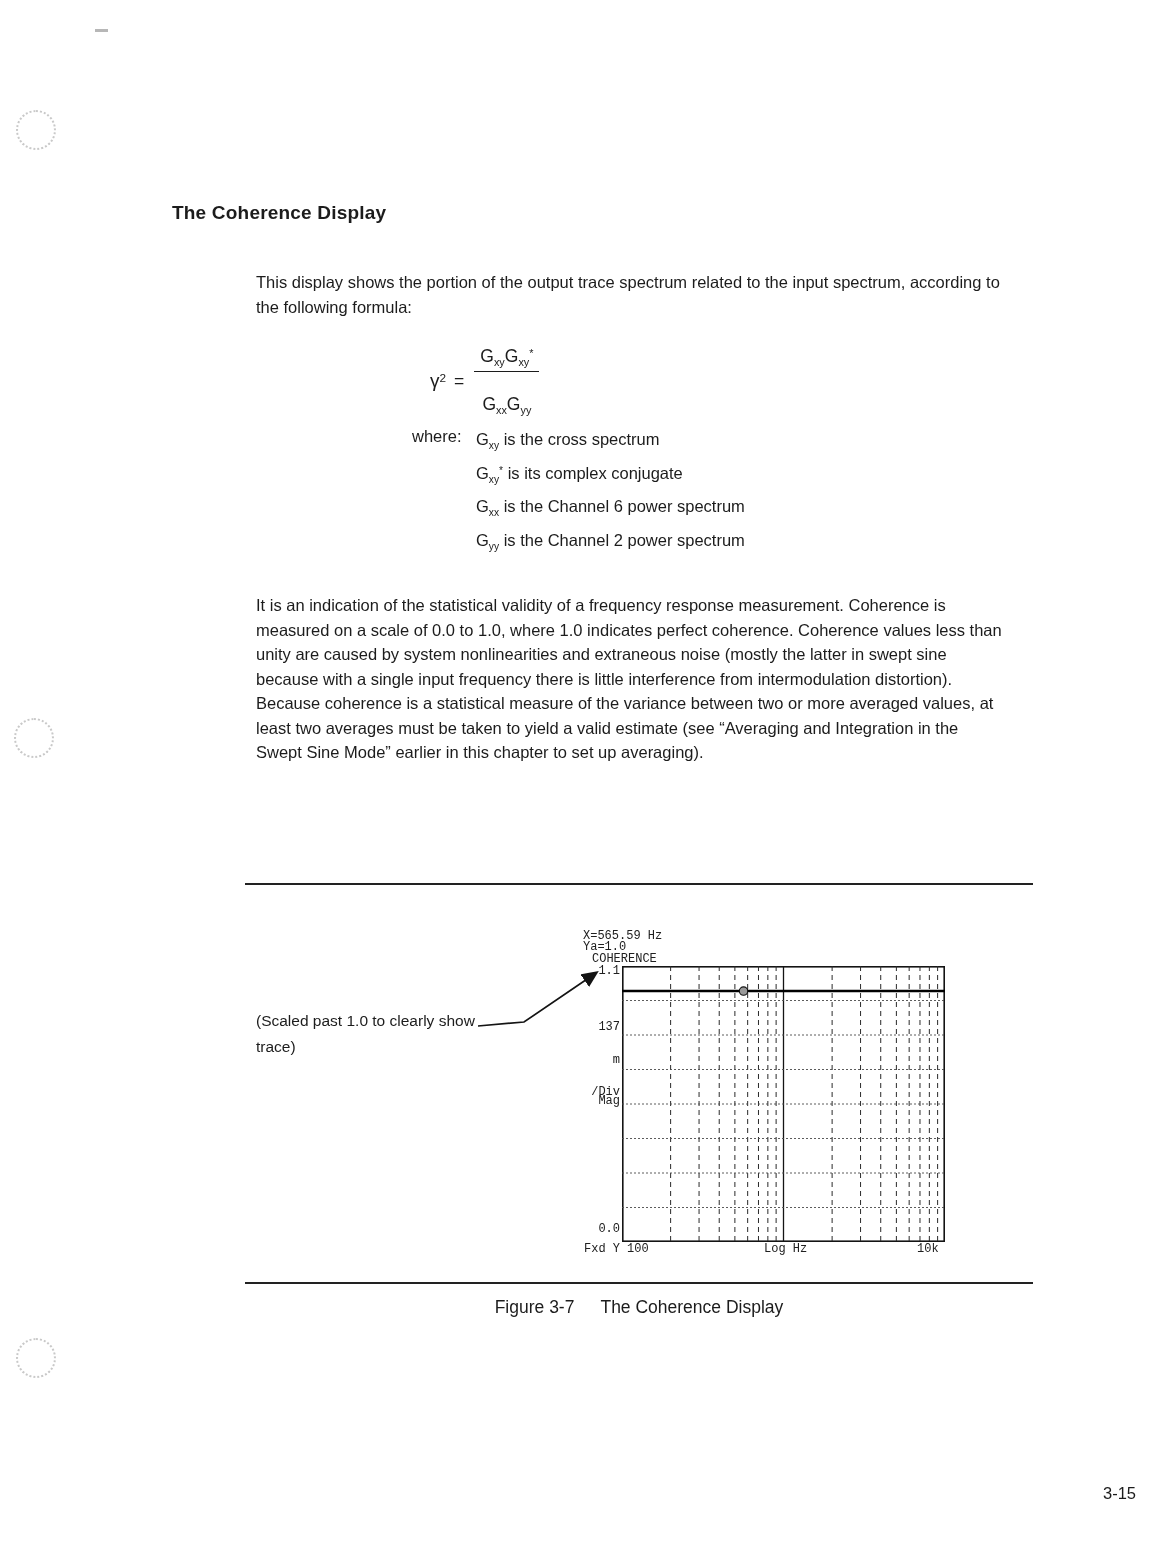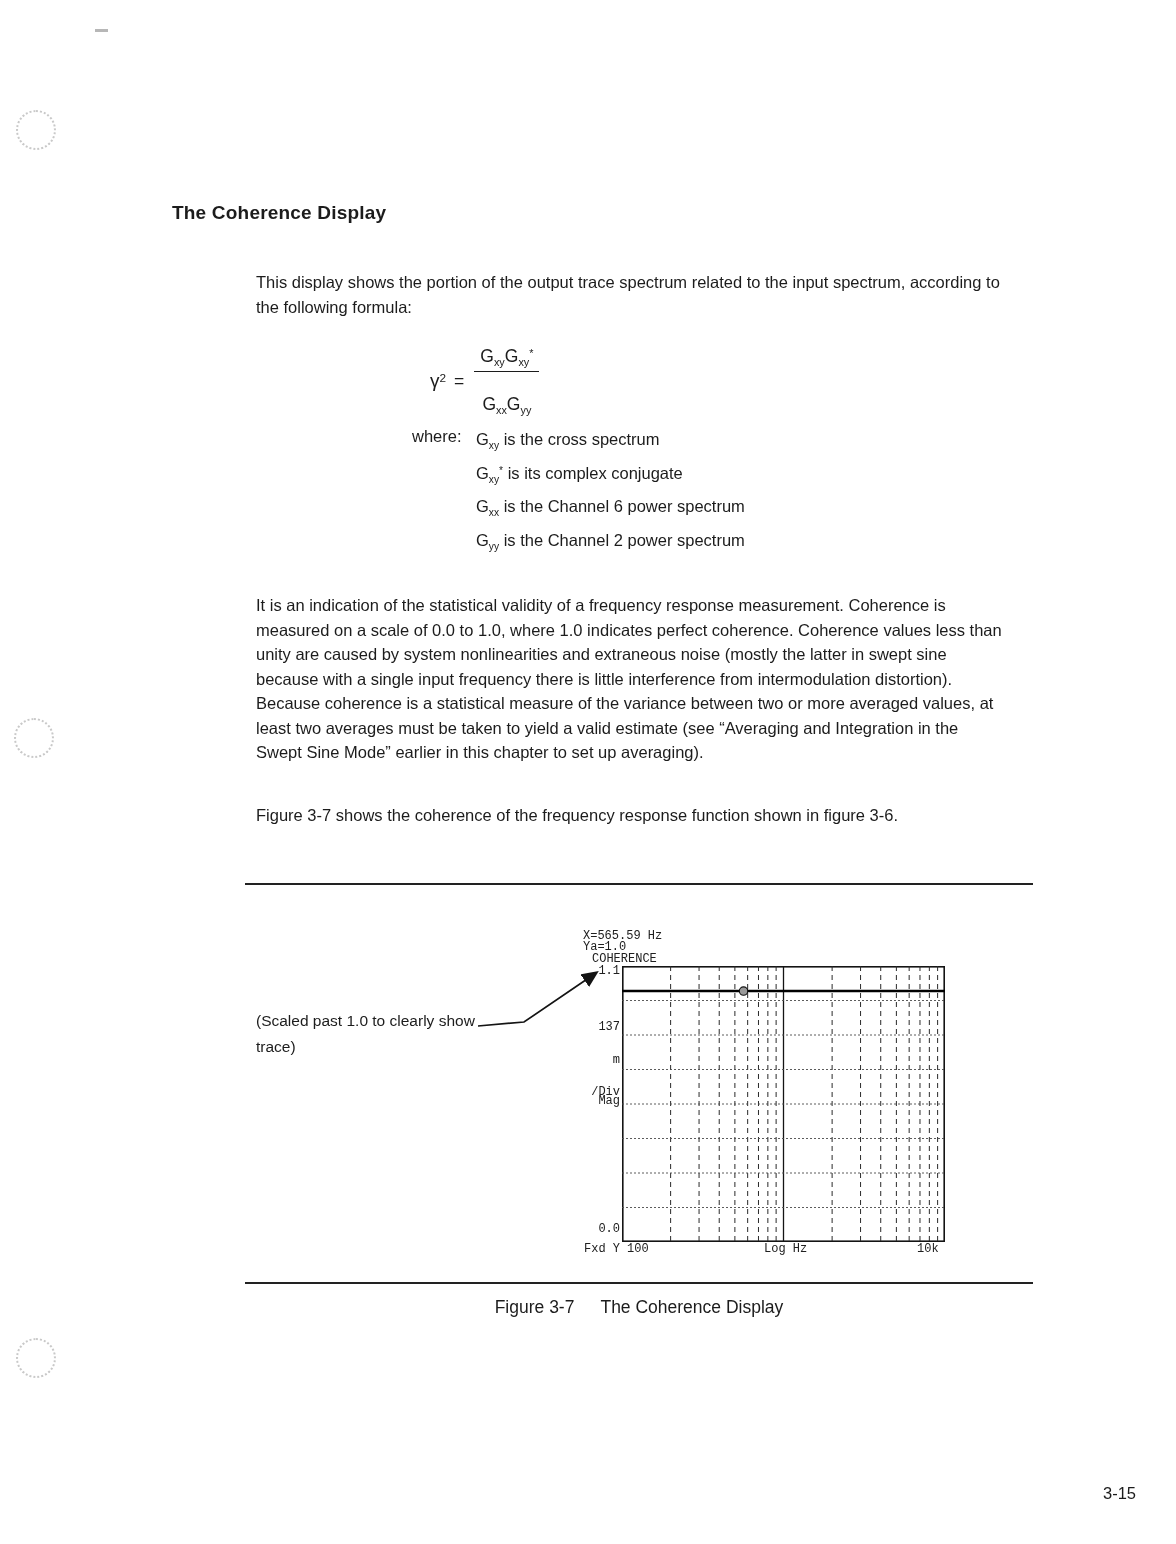--- a/index.html
+++ b/index.html
@@ -119,21 +119,20 @@
       <span class="where-label"></span>
       <span><span>G</span><sub>xx</sub><sup></sup><span> is the Channel 6 power spectrum</span></span>
     </div>
     <div class="where-row">
       <span class="where-label"></span>
       <span><span>G</span><sub>yy</sub><sup></sup><span> is the Channel 2 power spectrum</span></span>
     </div>
   </div>
 
   <div class="abs para p2">It is an indication of the statistical validity of a frequency response measurement. Coherence is measured on a scale of 0.0 to 1.0, where 1.0 indicates perfect coherence. Coherence values less than unity are caused by system nonlinearities and extraneous noise (mostly the latter in swept sine because with a single input frequency there is little interference from intermodulation distortion). Because coherence is a statistical measure of the variance between two or more averaged values, at least two averages must be taken to yield a valid estimate (see “Averaging and Integration in the Swept Sine Mode” earlier in this chapter to set up averaging).</div>
-  <div class="abs para p3">Figure 3-7 shows the coherence of the frequency response function shown in figure 3-6.</div>
 
   <div class="abs rule rule1"></div>
 
   <div class="abs annot annot1">(Scaled past 1.0 to clearly show</div>
   <div class="abs annot annot2">trace)</div>
   <svg class="abs arrow-svg" viewBox="0 0 140 80">
     <defs>
       <marker id="ah" markerWidth="11" markerHeight="9" refX="8" refY="4.5" orient="auto">
         <path d="M0,0 L10,4.5 L0,9 z" fill="#141414"></path>
       </marker>

